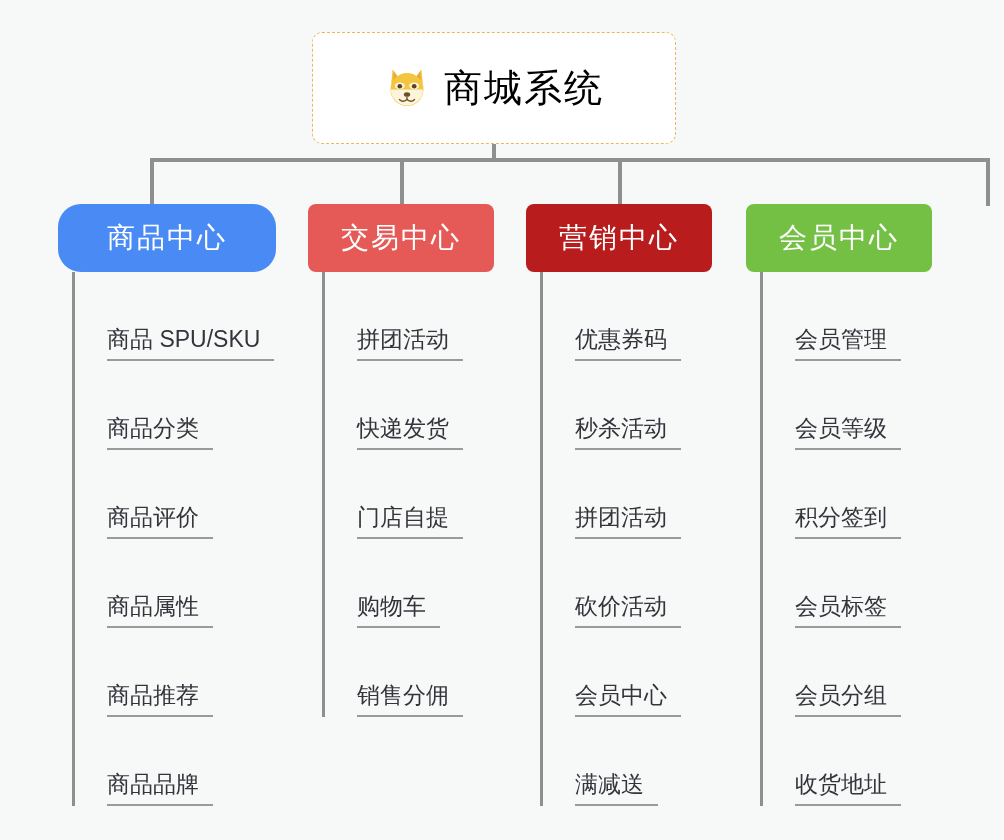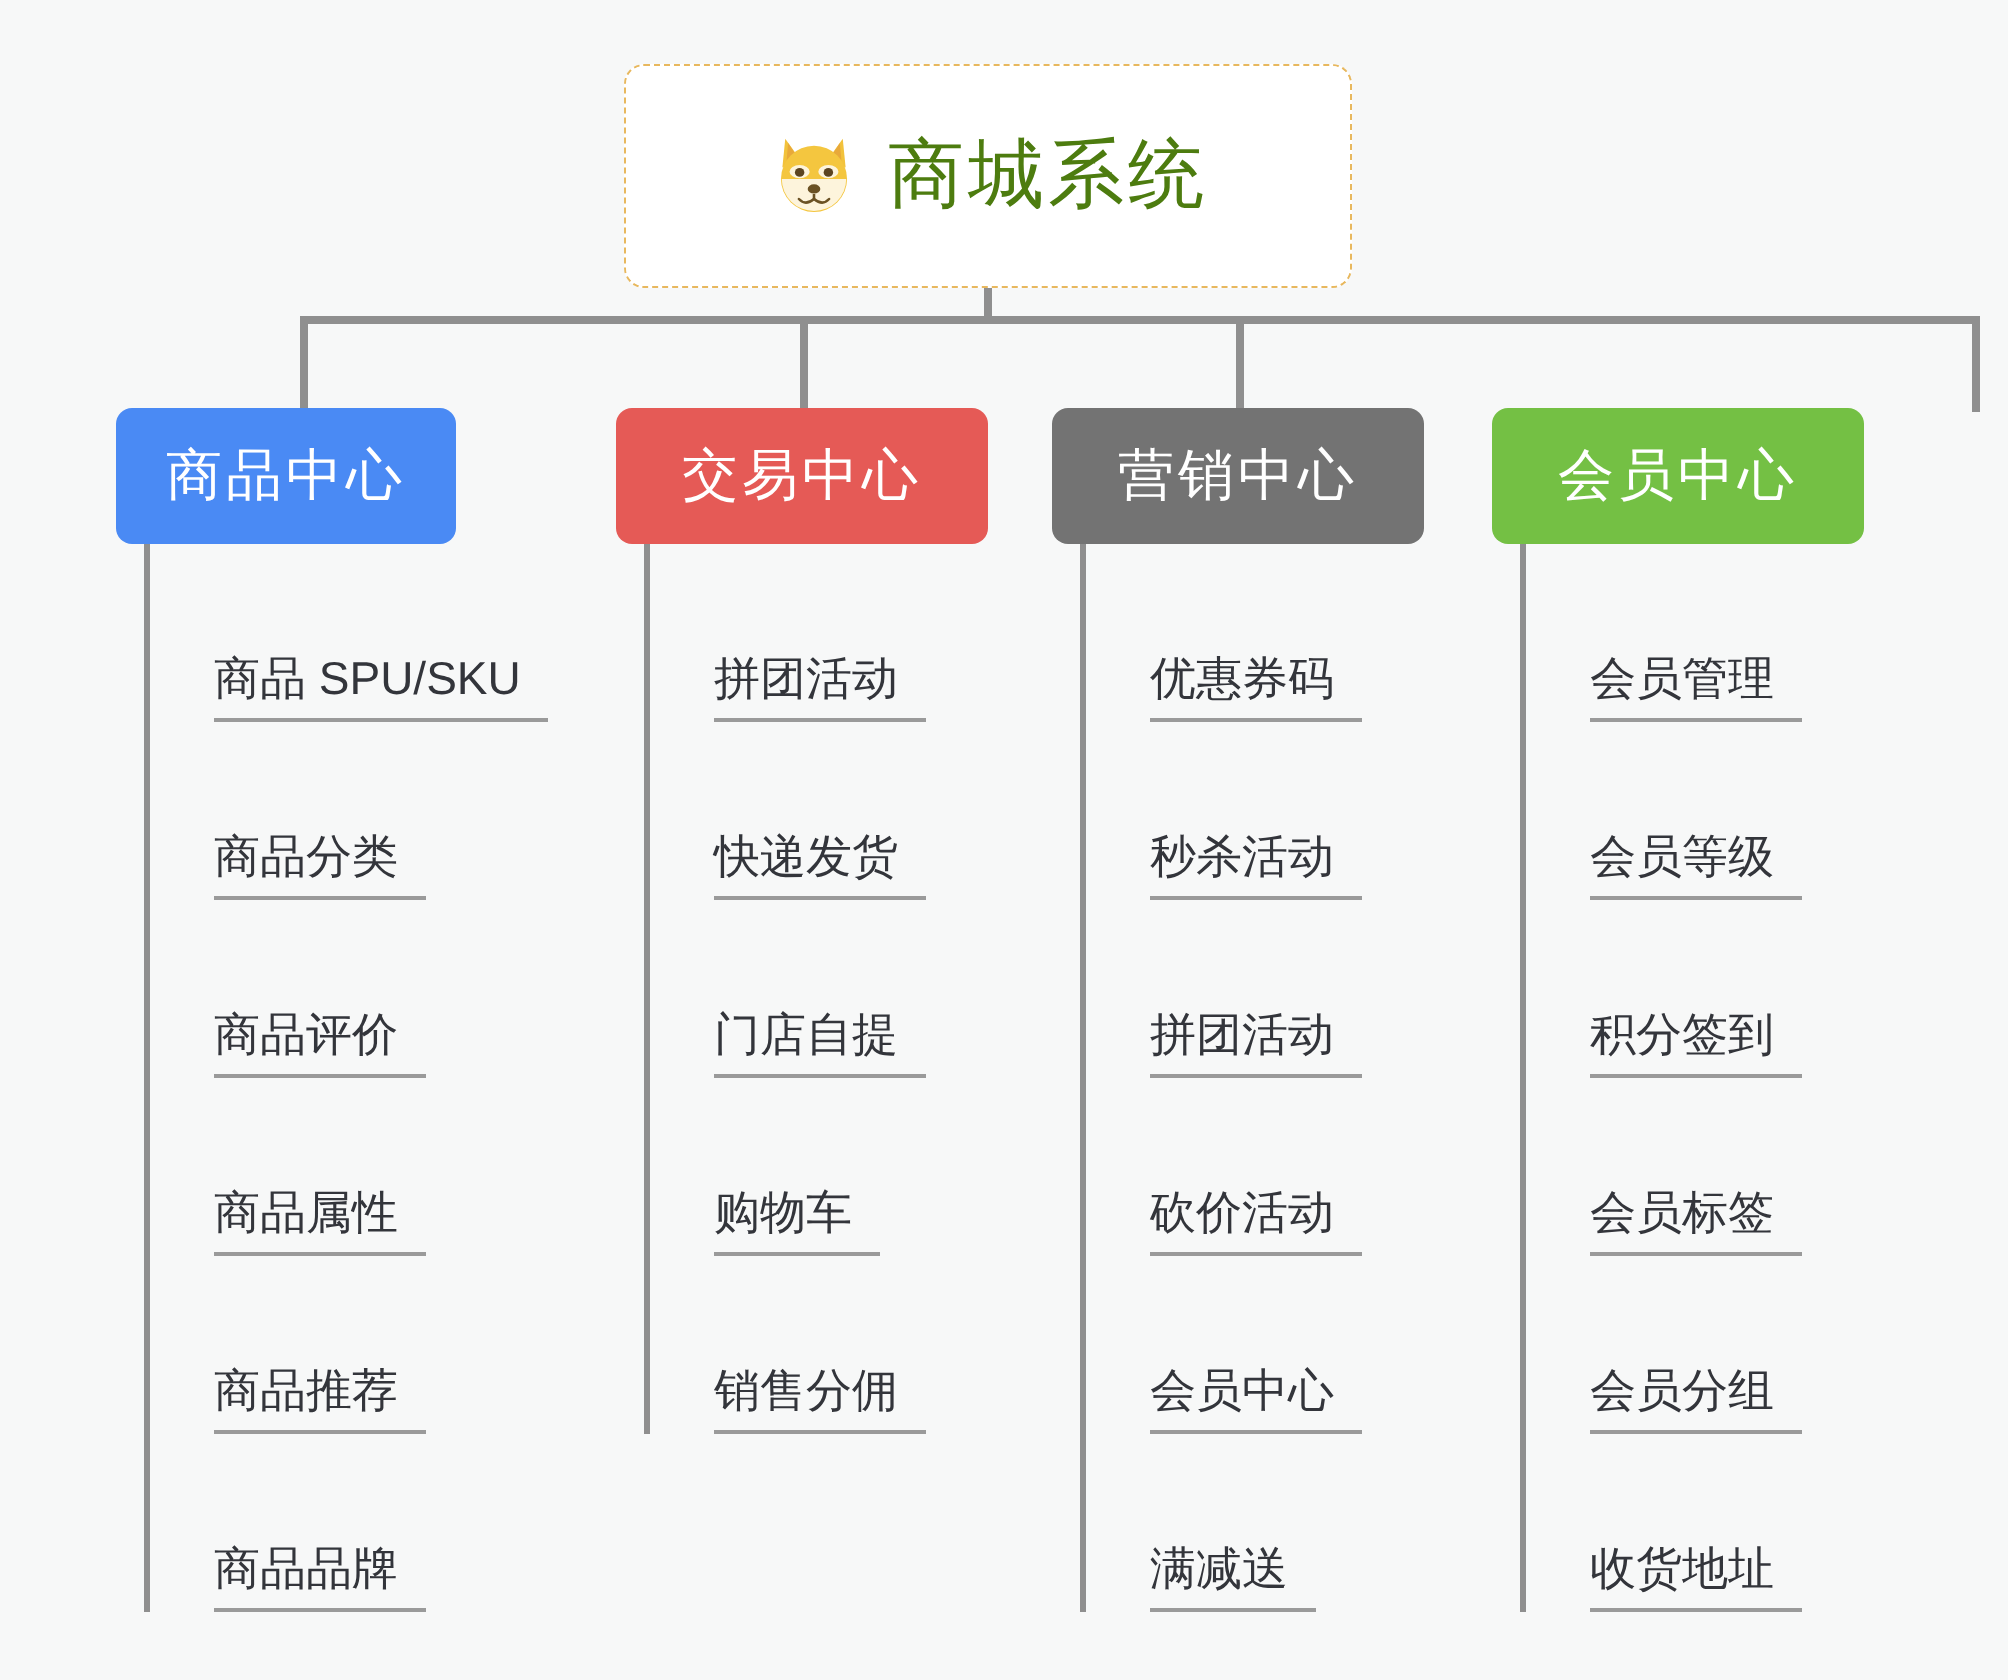--- a/index.html
+++ b/index.html
@@ -37,21 +37,21 @@
     box-sizing: border-box;
   }
   .root-icon {
     width: 46px;
     height: 46px;
     flex: none;
     display: block;
   }
   .root-title {
     font-size: 38px;
-    color: #4d7c0f;
+    color: #000000;
     letter-spacing: 2px;
     line-height: 1;
     white-space: nowrap;
   }
 
   
   .conn {
     position: absolute;
     background: #8f8f8f;
   }
@@ -91,23 +91,23 @@
     height: 68px;
     border-radius: 8px;
     display: flex;
     align-items: center;
     justify-content: center;
     color: #ffffff;
     font-size: 28px;
     letter-spacing: 2px;
     box-sizing: border-box;
   }
-  .branch.b1 .branch-header { width: 170px; background: #4a8af4; }
+  .branch.b1 .branch-header { width: 218px; background: #4a8af4; border-radius: 23px; }
   .branch.b2 .branch-header { width: 186px; background: #e55a56; }
-  .branch.b3 .branch-header { width: 186px; background: #737373; }
+  .branch.b3 .branch-header { width: 186px; background: #b91c1c; }
   .branch.b4 .branch-header { width: 186px; background: #74c044; }
 
   
   .leaf-list {
     position: relative;
     margin-top: 0;
     padding-top: 0;
     border-left: 3px solid #8f8f8f;
     margin-left: 14px;
   }

